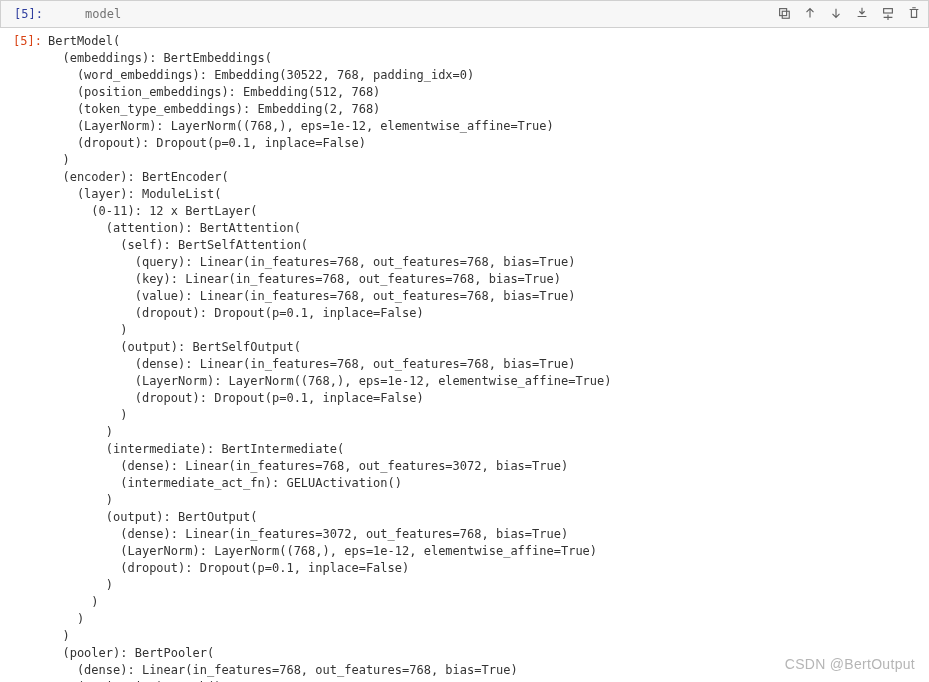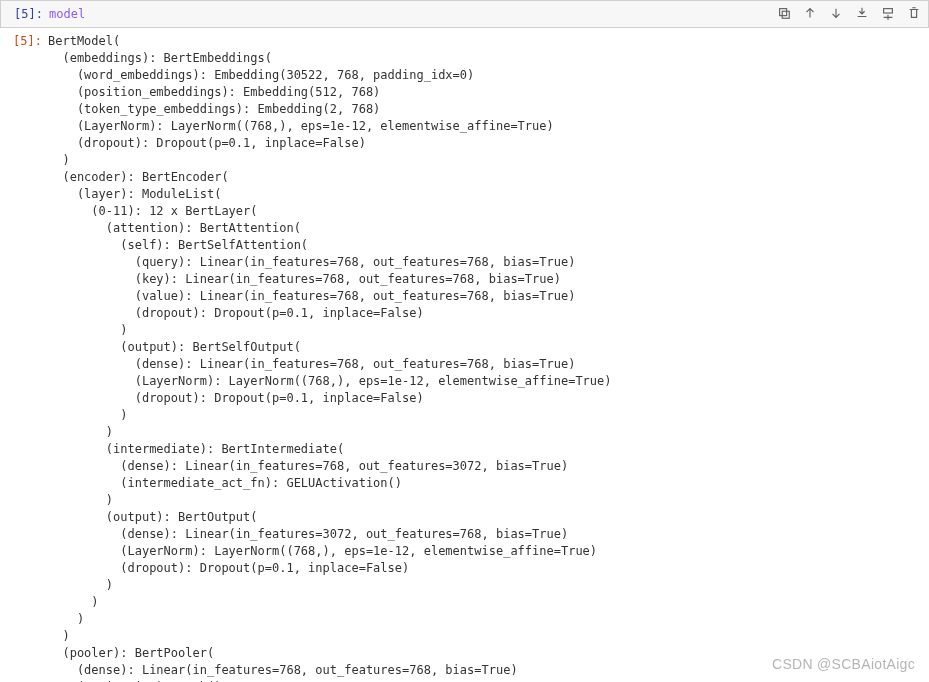--- a/index.html
+++ b/index.html
@@ -45,21 +45,21 @@
     .content-col {
       flex: 1;
       white-space: pre;
       font-family: inherit;
       font-size: 12px;
       line-height: 17px;
       color: #333333;
       padding-top: 1px;
       overflow-x: auto;
     }
-    .input-content { color: #8b5cf6; }
+    .input-content { color: #737373; margin-left: 36px; }
     .toolbar {
       position: absolute;
       right: 6px;
       top: 4px;
       display: flex;
       gap: 10px;
       align-items: center;
     }
     .toolbar-btn {
       width: 16px;
@@ -167,13 +167,13 @@
   )
   (pooler): BertPooler(
     (dense): Linear(in_features=768, out_features=768, bias=True)
     (activation): Tanh()
   )
 )</div>
   </div>
 
 </div>
 
-<div class="watermark">CSDN @SCBAiotAigc</div>
+<div class="watermark">CSDN @BertOutput</div>
 
 </body></html>

